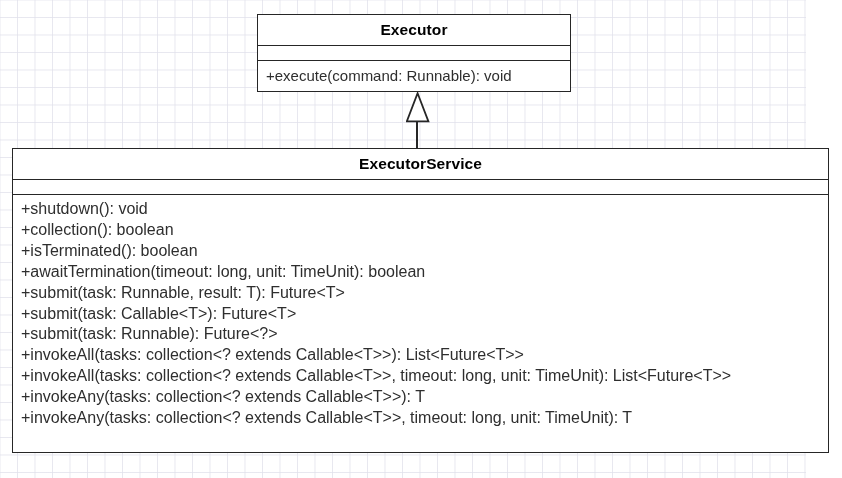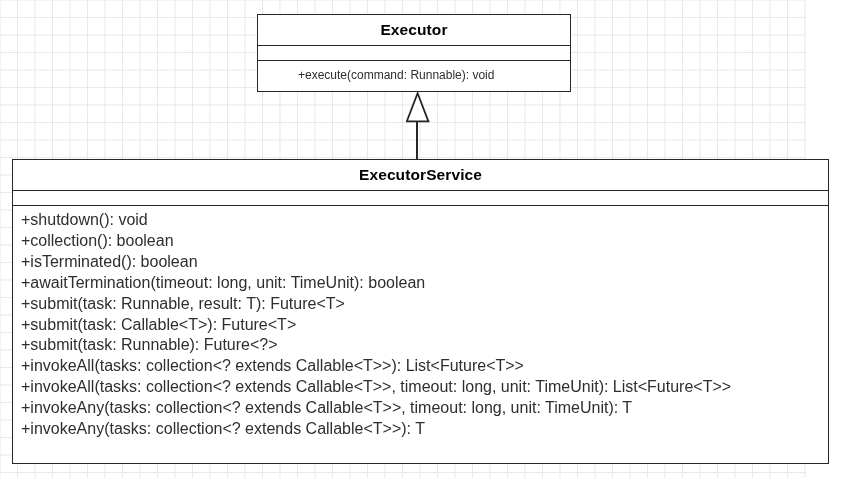--- a/index.html
+++ b/index.html
@@ -72,29 +72,28 @@
     font-size: 15.5px;
     letter-spacing: 0.1px;
   }
   #class-executor .uml-attrs {
     height: 15px;
   }
   #class-executor .uml-ops {
     padding: 4px 0 0 8px;
   }
   #class-executor .uml-op {
-    font-size: 12px;
+    font-size: 15px;
     line-height: 21px;
-    margin-left: 32px;
   }
 
   
   #class-executorservice {
     left: 12px;
-    top: 159px;
+    top: 148px;
     width: 817px;
     height: 305px;
   }
   #class-executorservice .uml-title {
     height: 31px;
     font-size: 15.5px;
     letter-spacing: 0.1px;
   }
   #class-executorservice .uml-attrs {
     height: 15px;
@@ -157,18 +156,18 @@
     <div class="uml-ops" id="executorservice-ops">
         <div class="uml-op">+shutdown(): void</div>
         <div class="uml-op">+collection(): boolean</div>
         <div class="uml-op">+isTerminated(): boolean</div>
         <div class="uml-op">+awaitTermination(timeout: long, unit: TimeUnit): boolean</div>
         <div class="uml-op">+submit(task: Runnable, result: T): Future&lt;T&gt;</div>
         <div class="uml-op">+submit(task: Callable&lt;T&gt;): Future&lt;T&gt;</div>
         <div class="uml-op">+submit(task: Runnable): Future&lt;?&gt;</div>
         <div class="uml-op">+invokeAll(tasks: collection&lt;? extends Callable&lt;T&gt;&gt;): List&lt;Future&lt;T&gt;&gt;</div>
         <div class="uml-op">+invokeAll(tasks: collection&lt;? extends Callable&lt;T&gt;&gt;, timeout: long, unit: TimeUnit): List&lt;Future&lt;T&gt;&gt;</div>
+        <div class="uml-op">+invokeAny(tasks: collection&lt;? extends Callable&lt;T&gt;&gt;): T</div>
         <div class="uml-op">+invokeAny(tasks: collection&lt;? extends Callable&lt;T&gt;&gt;, timeout: long, unit: TimeUnit): T</div>
-        <div class="uml-op">+invokeAny(tasks: collection&lt;? extends Callable&lt;T&gt;&gt;): T</div>
       </div>
   </div>
 
 </div>
 
 </body></html>

